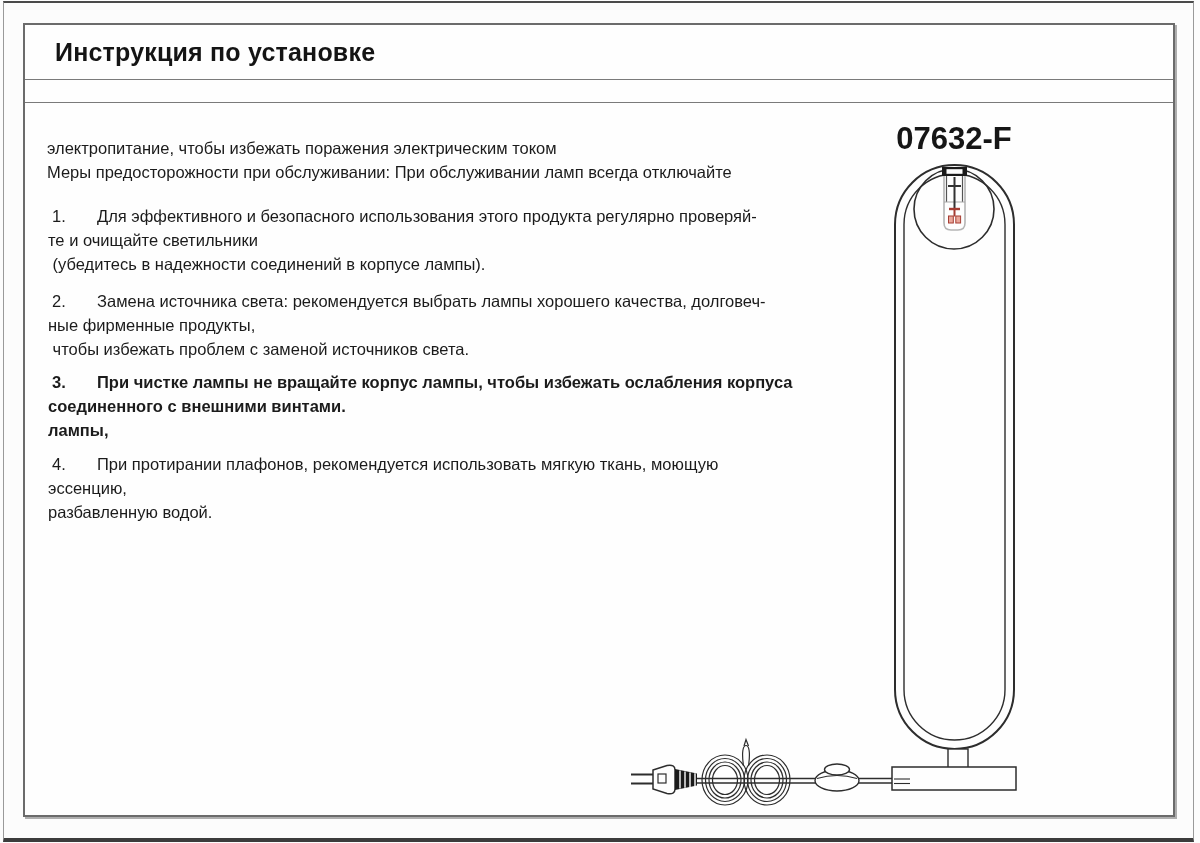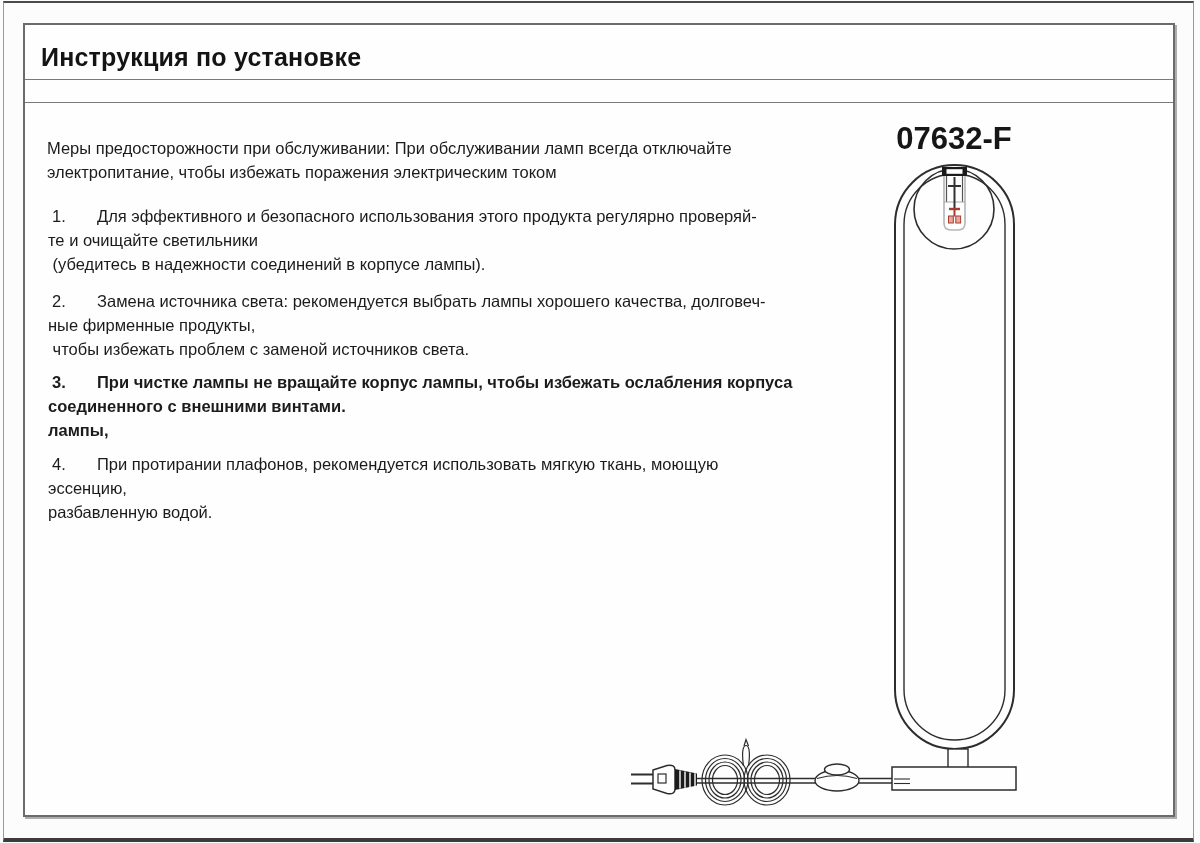--- a/index.html
+++ b/index.html
@@ -18,22 +18,22 @@
     pointer-events:none;
   }
   .page{
     position:absolute;left:23px;top:23px;width:1152px;height:794px;
     background:#fefefe;
     border:2px solid #6b6b6b;
     box-shadow:2px 2px 0 #aeaeae;
     box-sizing:border-box;
   }
   .title-row{
-    height:45px;border-bottom:1px solid #7a7a7a;
-    display:flex;align-items:center;padding-left:16px;box-sizing:border-box;margin-top:10px;
+    height:55px;border-bottom:1px solid #7a7a7a;
+    display:flex;align-items:center;padding-left:30px;box-sizing:border-box;
   }
   .title-row .doc-title{
     font-size:25px;font-weight:600;letter-spacing:.2px;color:#141414;
   }
   .title-spacer{height:22px;border-bottom:1px solid #7a7a7a;}
   .content{position:absolute;left:0;top:78px;right:0;bottom:0;}
   .para,.item{position:absolute;left:23px;font-size:16.5px;line-height:24px;color:#1b1b1b;}
   .line{white-space:pre;}
   .num{display:inline-block;width:45px;margin-left:4px;}
   .lamp-svg{position:absolute;left:557px;top:82px;width:490px;height:715px;}
@@ -47,22 +47,22 @@
 <div class="page">
 
   <div class="title-row">
     <span class="doc-title">Инструкция по установке</span>
   </div>
   <div class="title-spacer"></div>
 
   <div class="content">
 
     <div class="para" style="top:33px;left:22px;">
+      <div class="line">электропитание, чтобы избежать поражения электрическим током</div>
       <div class="line">Меры предосторожности при обслуживании: При обслуживании ламп всегда отключайте</div>
-      <div class="line">электропитание, чтобы избежать поражения электрическим током</div>
     </div>
 
     <div class="item" style="top:101px;">
       <div class="line"><span class="num">1.</span><span>Для эффективного и безопасного использования этого продукта регулярно проверяй-</span></div>
       <div class="line">те и очищайте светильники</div>
       <div class="line"> (убедитесь в надежности соединений в корпусе лампы).</div>
     </div>
 
     <div class="item" style="top:186px;">
       <div class="line"><span class="num">2.</span><span>Замена источника света: рекомендуется выбрать лампы хорошего качества, долговеч-</span></div>

